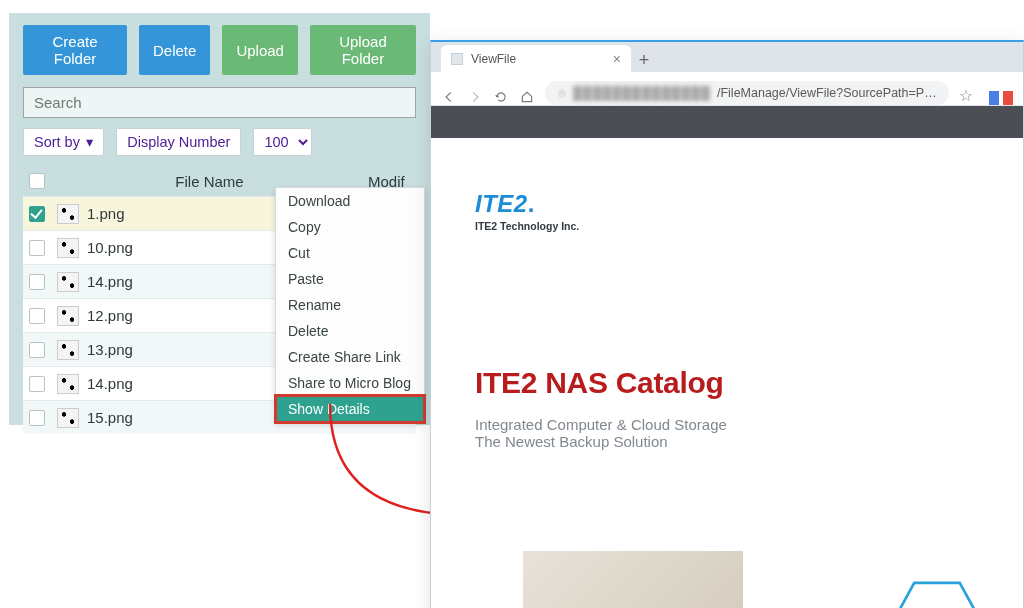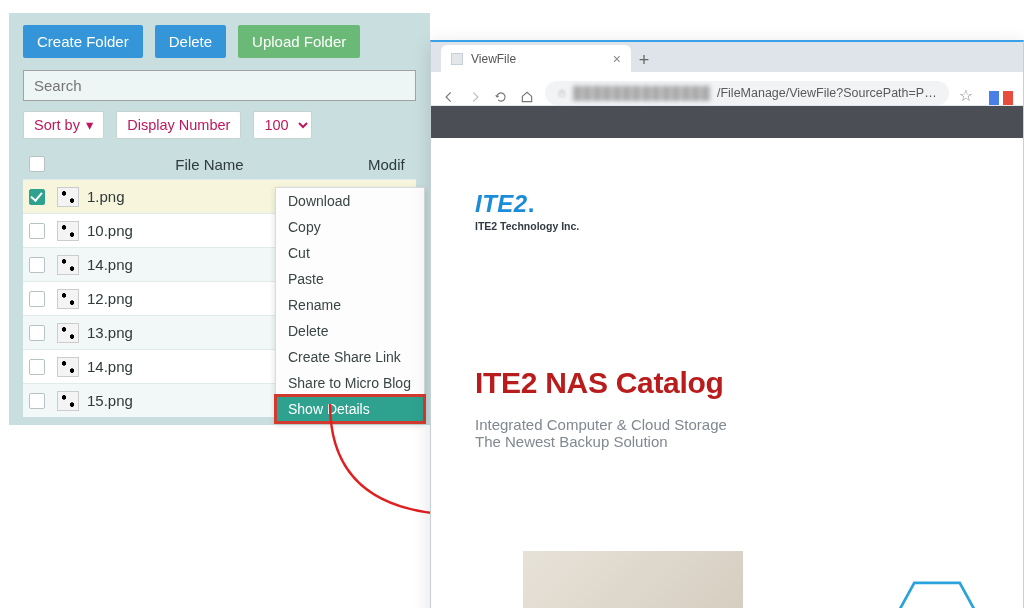--- a/index.html
+++ b/index.html
@@ -19,21 +19,21 @@
   .btn-green { background: #6ab976; }
 
   .search {
     width: 100%; border: 1px solid #a3a3a3; background: #eef5f5;
     padding: 6px 10px; font-size: 15px; color: #7e8a8a; margin-bottom: 10px;
   }
 
   .sort-row { display: flex; gap: 12px; align-items: center; margin-bottom: 10px; }
   .pill {
     background: #fff; border: 1px solid #c6d3d3; border-radius: 2px;
-    padding: 5px 10px; font-size: 14.5px; color: #be185d;
+    padding: 5px 10px; font-size: 14.5px; color: #4c1d95;
     display: inline-flex; align-items: center; gap: 6px;
   }
   select.pill { padding: 4px 6px; }
 
   .tbl-head {
     display: flex; align-items: center; height: 30px; font-size: 15px; color: #2f3a3a;
   }
   .col-chk { width: 28px; display:flex; align-items:center; justify-content:center; }
   .col-name { flex: 1; text-align: center; }
   .col-mod { width: 48px; text-align: left; }
@@ -147,20 +147,21 @@
   .hex svg { width:100%; height:100%; }
 </style>
 </head>
 <body>
 
 <div class="fm">
 
   <div class="btn-row">
     <button class="btn btn-blue">Create Folder</button>
     <button class="btn btn-blue">Delete</button>
+    <button class="btn btn-green">Upload</button>
     <button class="btn btn-green">Upload Folder</button>
   </div>
 
   <input class="search" placeholder="Search" style="">
 
   <div class="sort-row">
     <span class="pill">
       <span>Sort by</span>
       <span>▾</span>
     </span>

